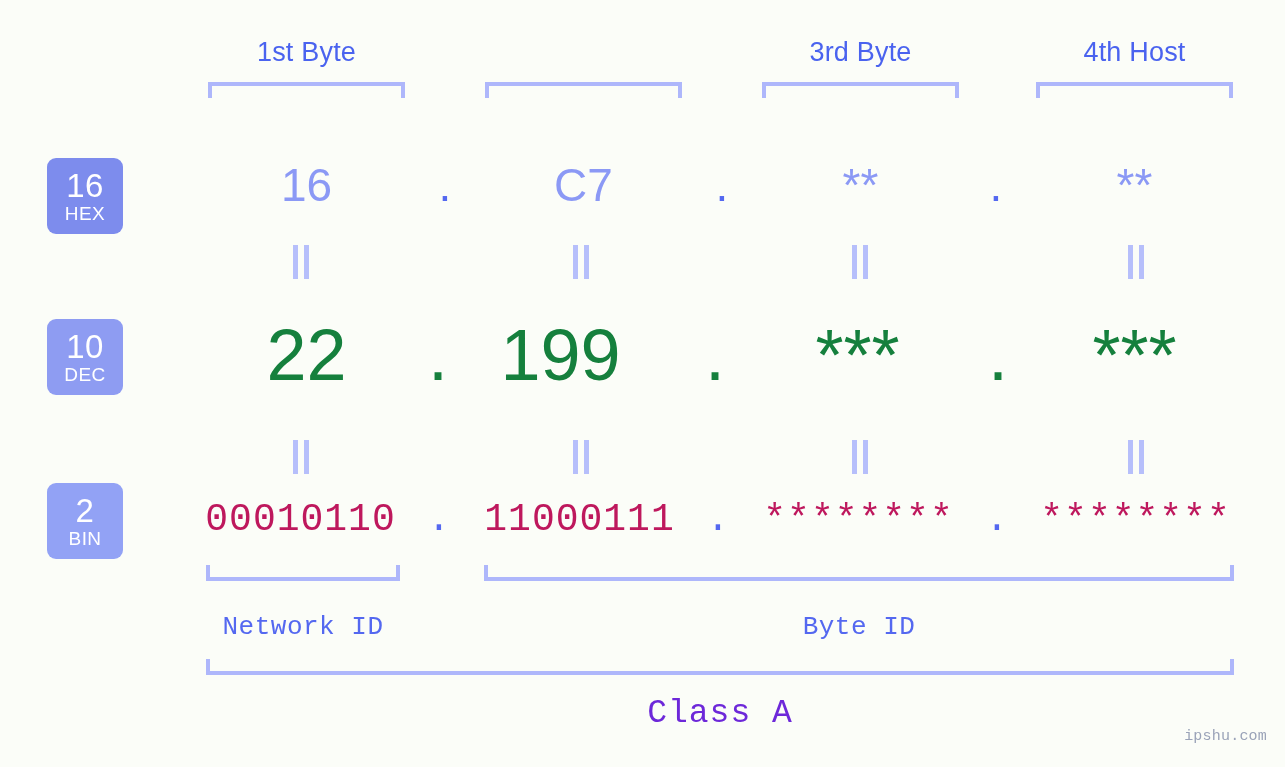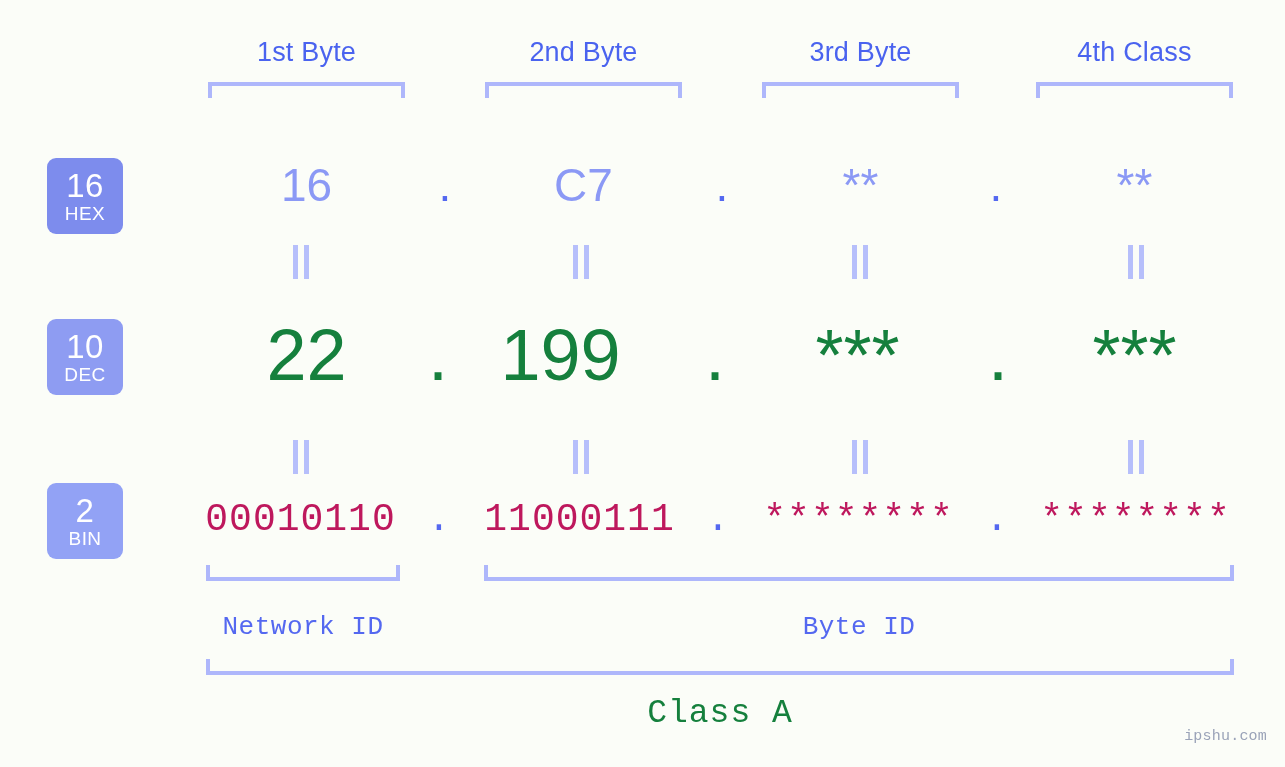--- a/index.html
+++ b/index.html
@@ -149,21 +149,21 @@
     color: #5468f0;
     font-size: 26px;
     font-family: "Liberation Mono", monospace;
     letter-spacing: .5px;
     height: 32px;
     line-height: 32px;
   }
   .class-label {
     position: absolute;
     text-align: center;
-    color: #15803d;
+    color: #6d28d9;
     font-size: 33px;
     font-family: "Liberation Mono", monospace;
     letter-spacing: 1px;
     height: 40px;
     line-height: 40px;
   }
   .watermark {
     position: absolute;
     right: 18px;
     bottom: 22px;
@@ -172,23 +172,22 @@
     font-family: "Liberation Mono", monospace;
     letter-spacing: .2px;
   }
 </style>
 </head>
 <body>
 
 <div id="stage">
 
   <div class="byte-label" style="left:208px; width:197px;">1st Byte</div>
-  <div class="byte-label" style="left:485px; width:197px;">2nd Byte</div>
   <div class="byte-label" style="left:762px; width:197px;">3rd Byte</div>
-  <div class="byte-label" style="left:1036px; width:197px;">4th Class</div>
+  <div class="byte-label" style="left:1036px; width:197px;">4th Host</div>
 
   <div class="bracket-down" style="left:208px; top:82px; width:197px;"></div>
   <div class="bracket-down" style="left:485px; top:82px; width:197px;"></div>
   <div class="bracket-down" style="left:762px; top:82px; width:197px;"></div>
   <div class="bracket-down" style="left:1036px; top:82px; width:197px;"></div>
 
   <div class="badge" style="top:158px;">
     <span class="num">16</span>
     <span class="nm">HEX</span>
   </div>

